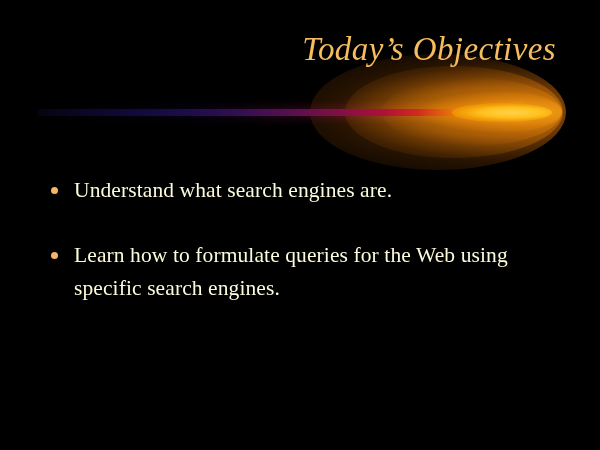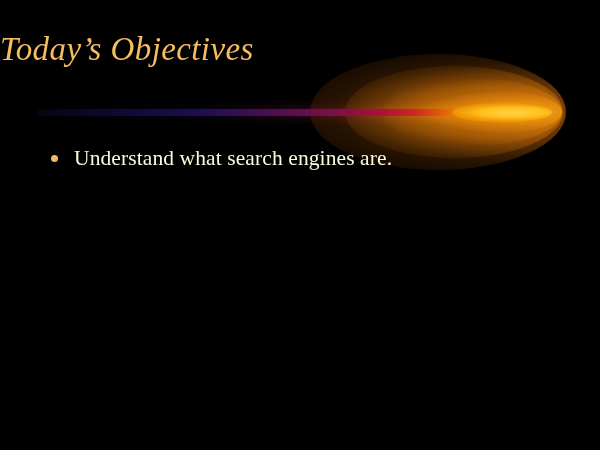--- a/index.html
+++ b/index.html
@@ -16,20 +16,21 @@
     overflow: hidden;
     font-family: "Liberation Serif", "DejaVu Serif", serif;
   }
 
   
   #slide-title {
     position: absolute;
     left: 0;
     top: 30px;
     width: 556px;
+    text-align: right;
     font-family: "Liberation Serif", "DejaVu Serif", serif;
     font-style: italic;
     font-weight: normal;
     font-size: 33px;
     line-height: 38px;
     letter-spacing: 0.4px;
     color: #f6bd5e;
     z-index: 5;
     white-space: nowrap;
   }
@@ -158,20 +159,21 @@
   }
   .bullet-item {
     position: relative;
     padding-left: 30px;
     margin-bottom: 4px;
     color: #fcfbdc;
     font-family: "Liberation Serif", "DejaVu Serif", serif;
     font-size: 21.5px;
     line-height: 33px;
     letter-spacing: 0.1px;
+    margin-top: 32px;
   }
   .bullet-dot {
     position: absolute;
     left: 7px;
     top: 13px;
     width: 7px;
     height: 7px;
     border-radius: 50%;
     background: #f6b563;
   }
@@ -197,17 +199,21 @@
   </div>
 
   <div id="body">
 
     <div class="bullet-item">
       <span class="bullet-dot"></span>
       <span class="bullet-text">Understand what search engines are.</span>
     </div>
 
 
+    <div class="bullet-item">
+      <span class="bullet-dot"></span>
+      <span class="bullet-text">Learn how to formulate queries for the Web using specific search engines.</span>
+    </div>
 
 
   </div>
 
 </div>
 
 </body></html>

